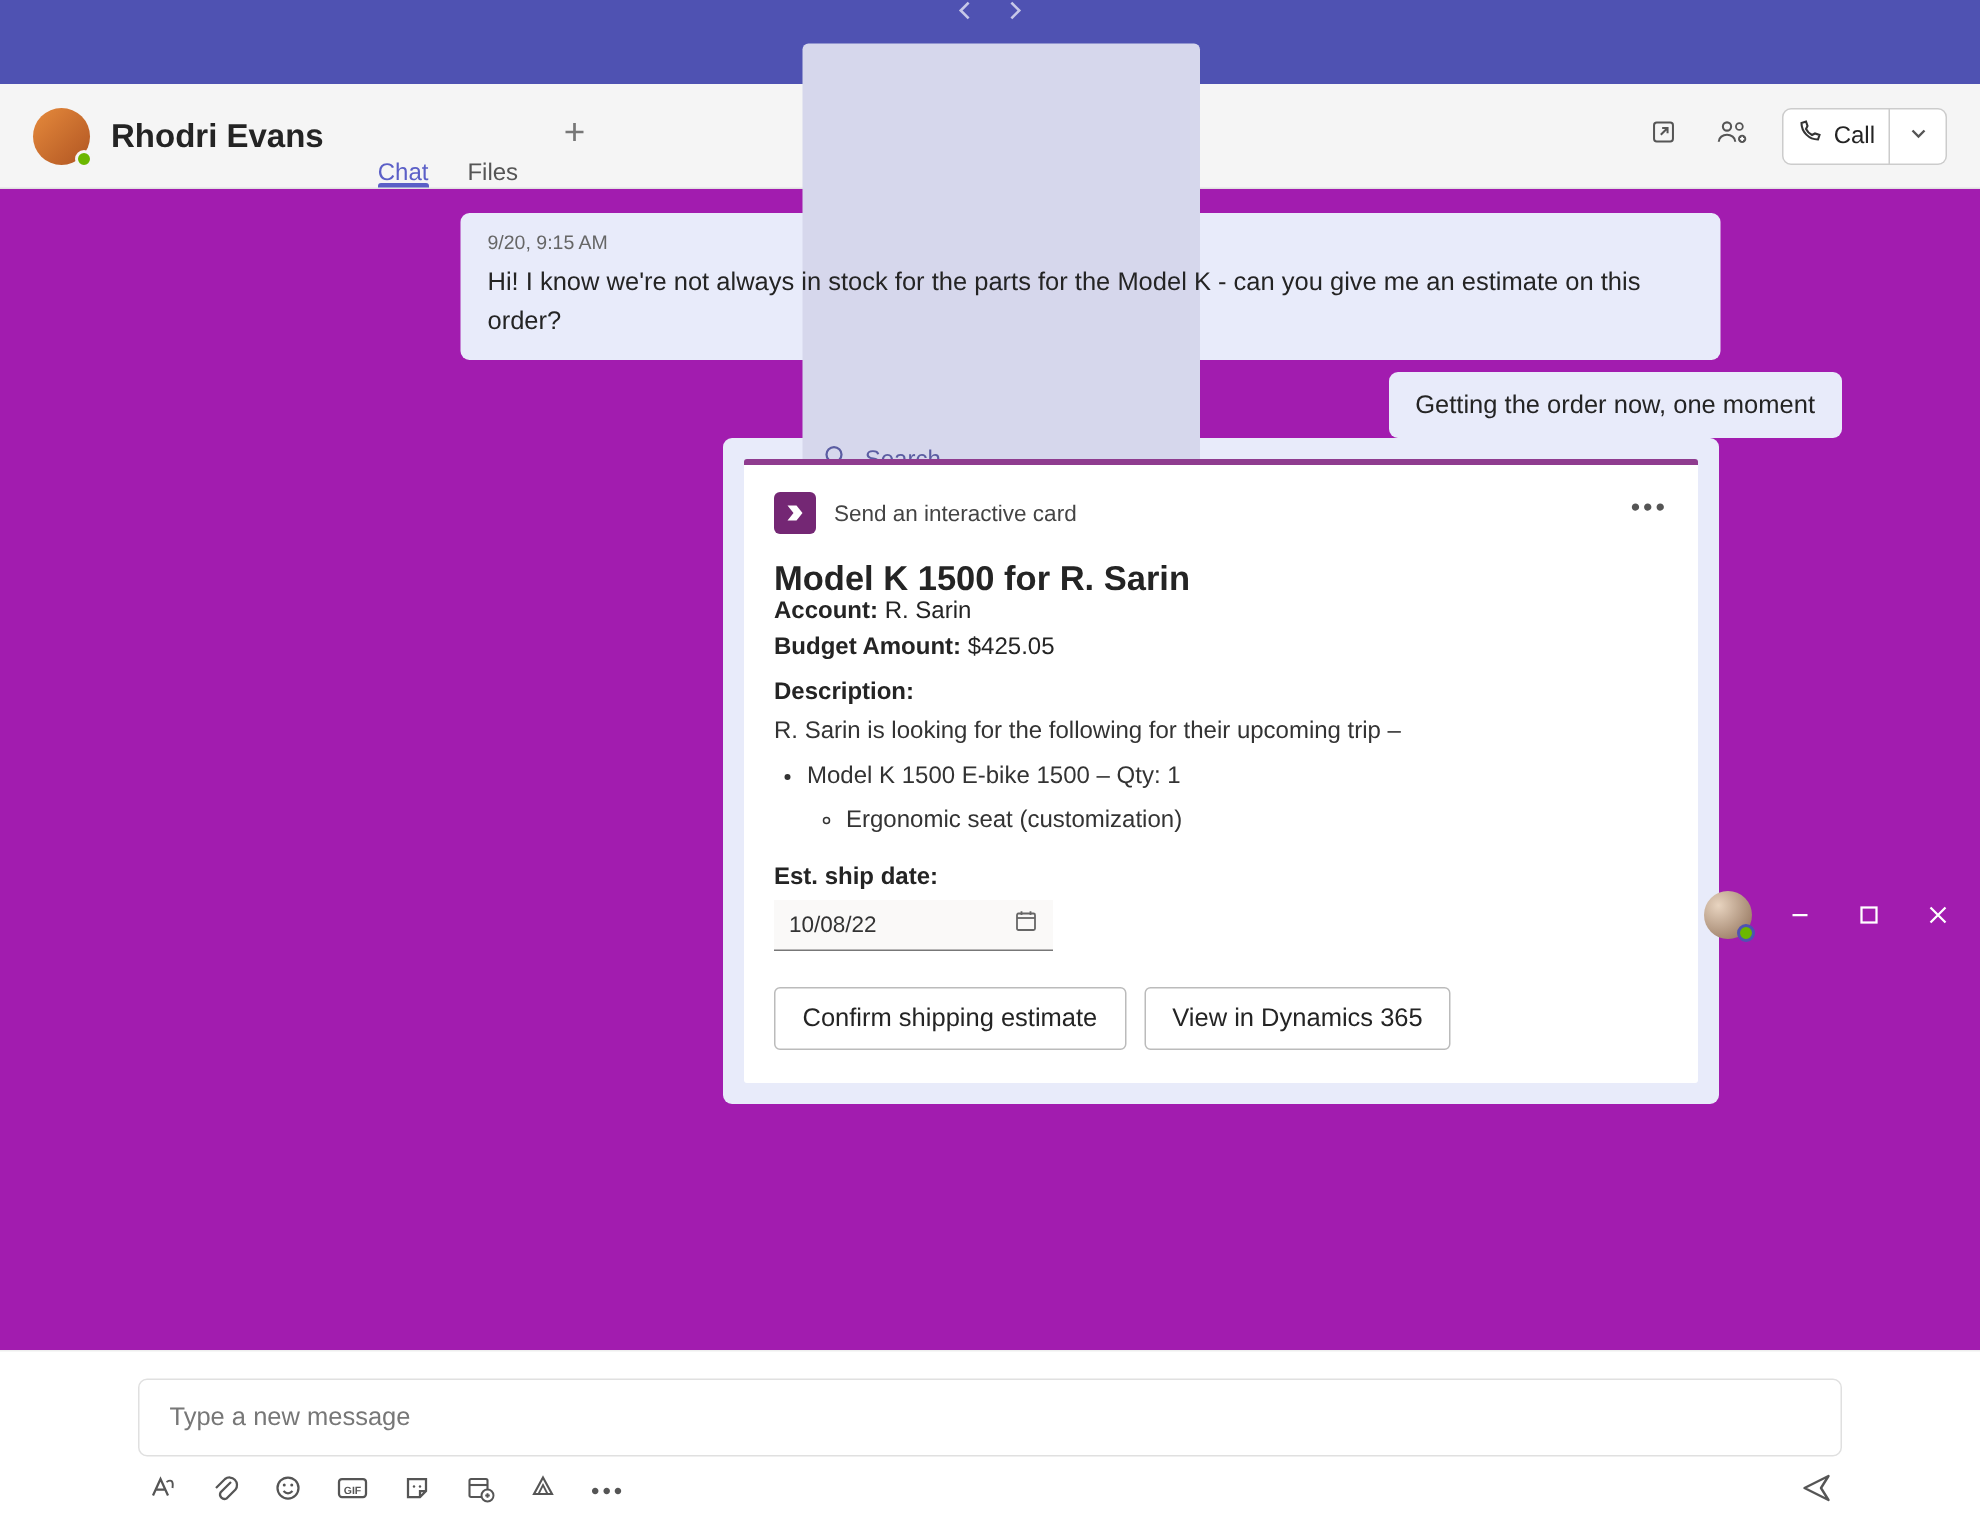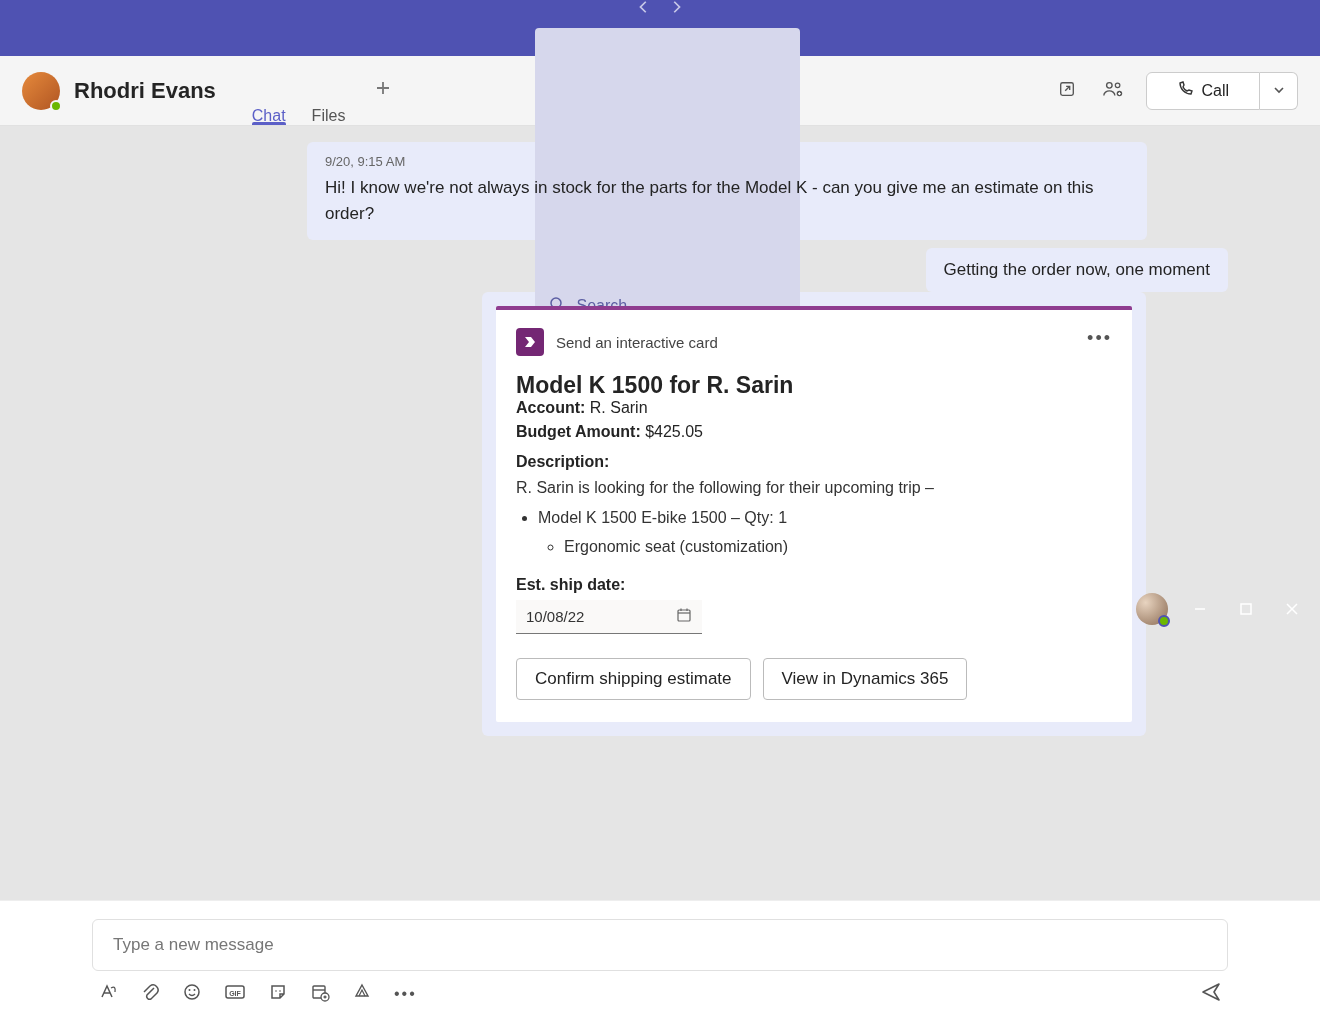--- a/index.html
+++ b/index.html
@@ -77,33 +77,33 @@
   .tab.active { color:#5b5fc7; }
   .tab.active::after {
     content:""; position:absolute; bottom:0; left:0; right:0; height:3px; background:#5b5fc7; border-radius:2px 2px 0 0;
   }
   .tab-add { color:#777; cursor:pointer; font-size:18px; padding:4px;}
   .header-actions { margin-left:auto; display:flex; align-items:center; gap:18px;}
   .hdr-icon { color:#555; cursor:pointer; padding:4px;}
   .call-group { display:flex; }
   .call-btn {
     height:38px; border:1px solid #ccc; background:#fff; border-radius:6px 0 0 6px;
-    display:flex; align-items:center; gap:8px; padding:0 30px; font-size:16px; cursor:pointer;
+    display:flex; align-items:center; gap:8px; padding:0 9px; font-size:16px; cursor:pointer;
   }
   .call-drop {
     height:38px; width:38px; border:1px solid #ccc; border-left:none; background:#fff;
     border-radius:0 6px 6px 0; display:flex; align-items:center; justify-content:center; cursor:pointer;
   }
 
   
   .chat-area {
     height: calc(1016px - 56px - 70px - 116px);
     padding: 16px 92px 16px 92px;
     overflow:hidden;
-    background:#e5e5e5;
+    background:#a21caf;
   }
   .msg-in {
     margin-left:215px;
     background:#e8ebfa;
     border-radius:6px;
     padding:12px 18px 14px 18px;
     max-width:840px;
     margin-bottom:8px;
   }
   .msg-ts { font-size:13px; color:#666; margin-bottom:6px;}

